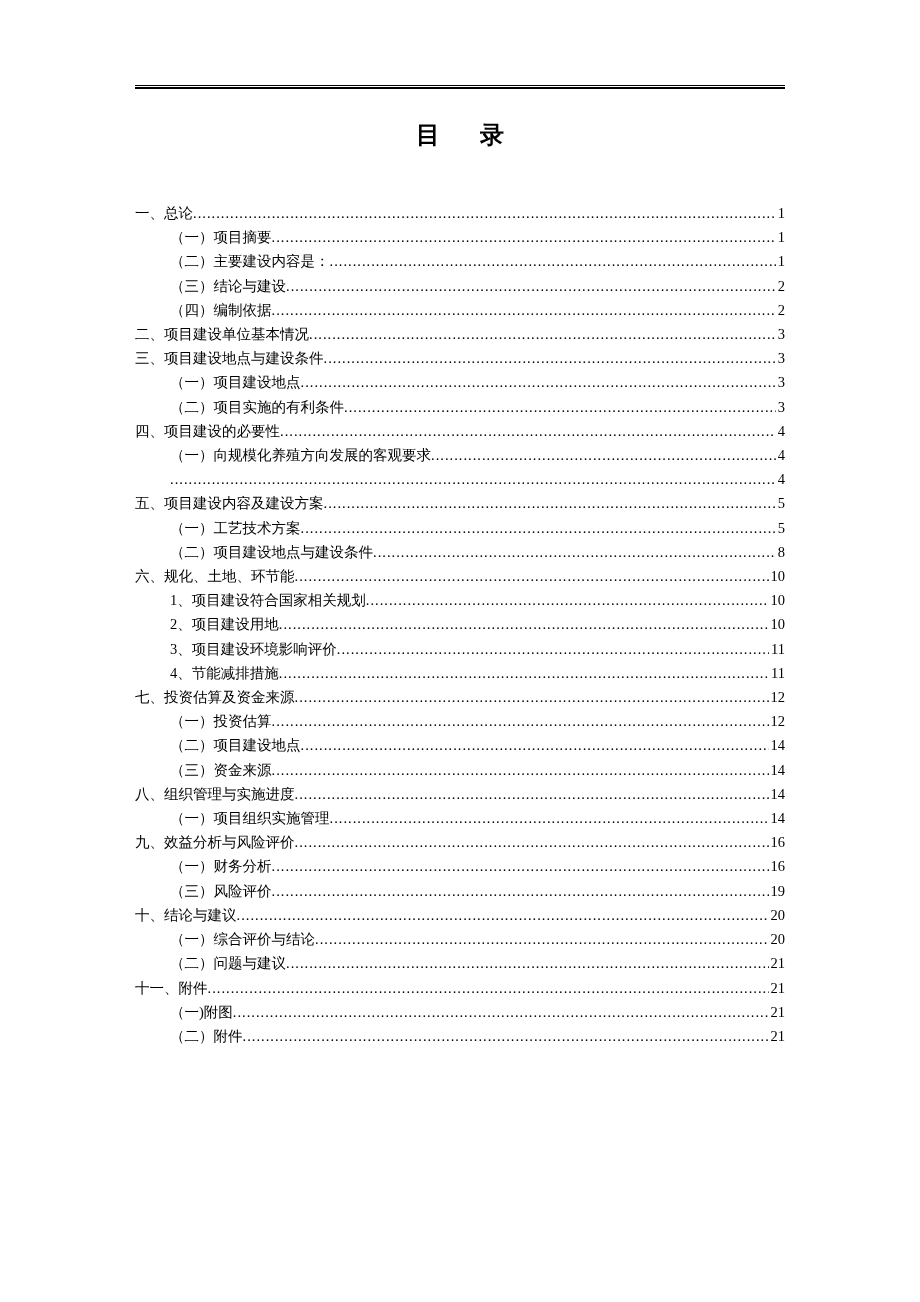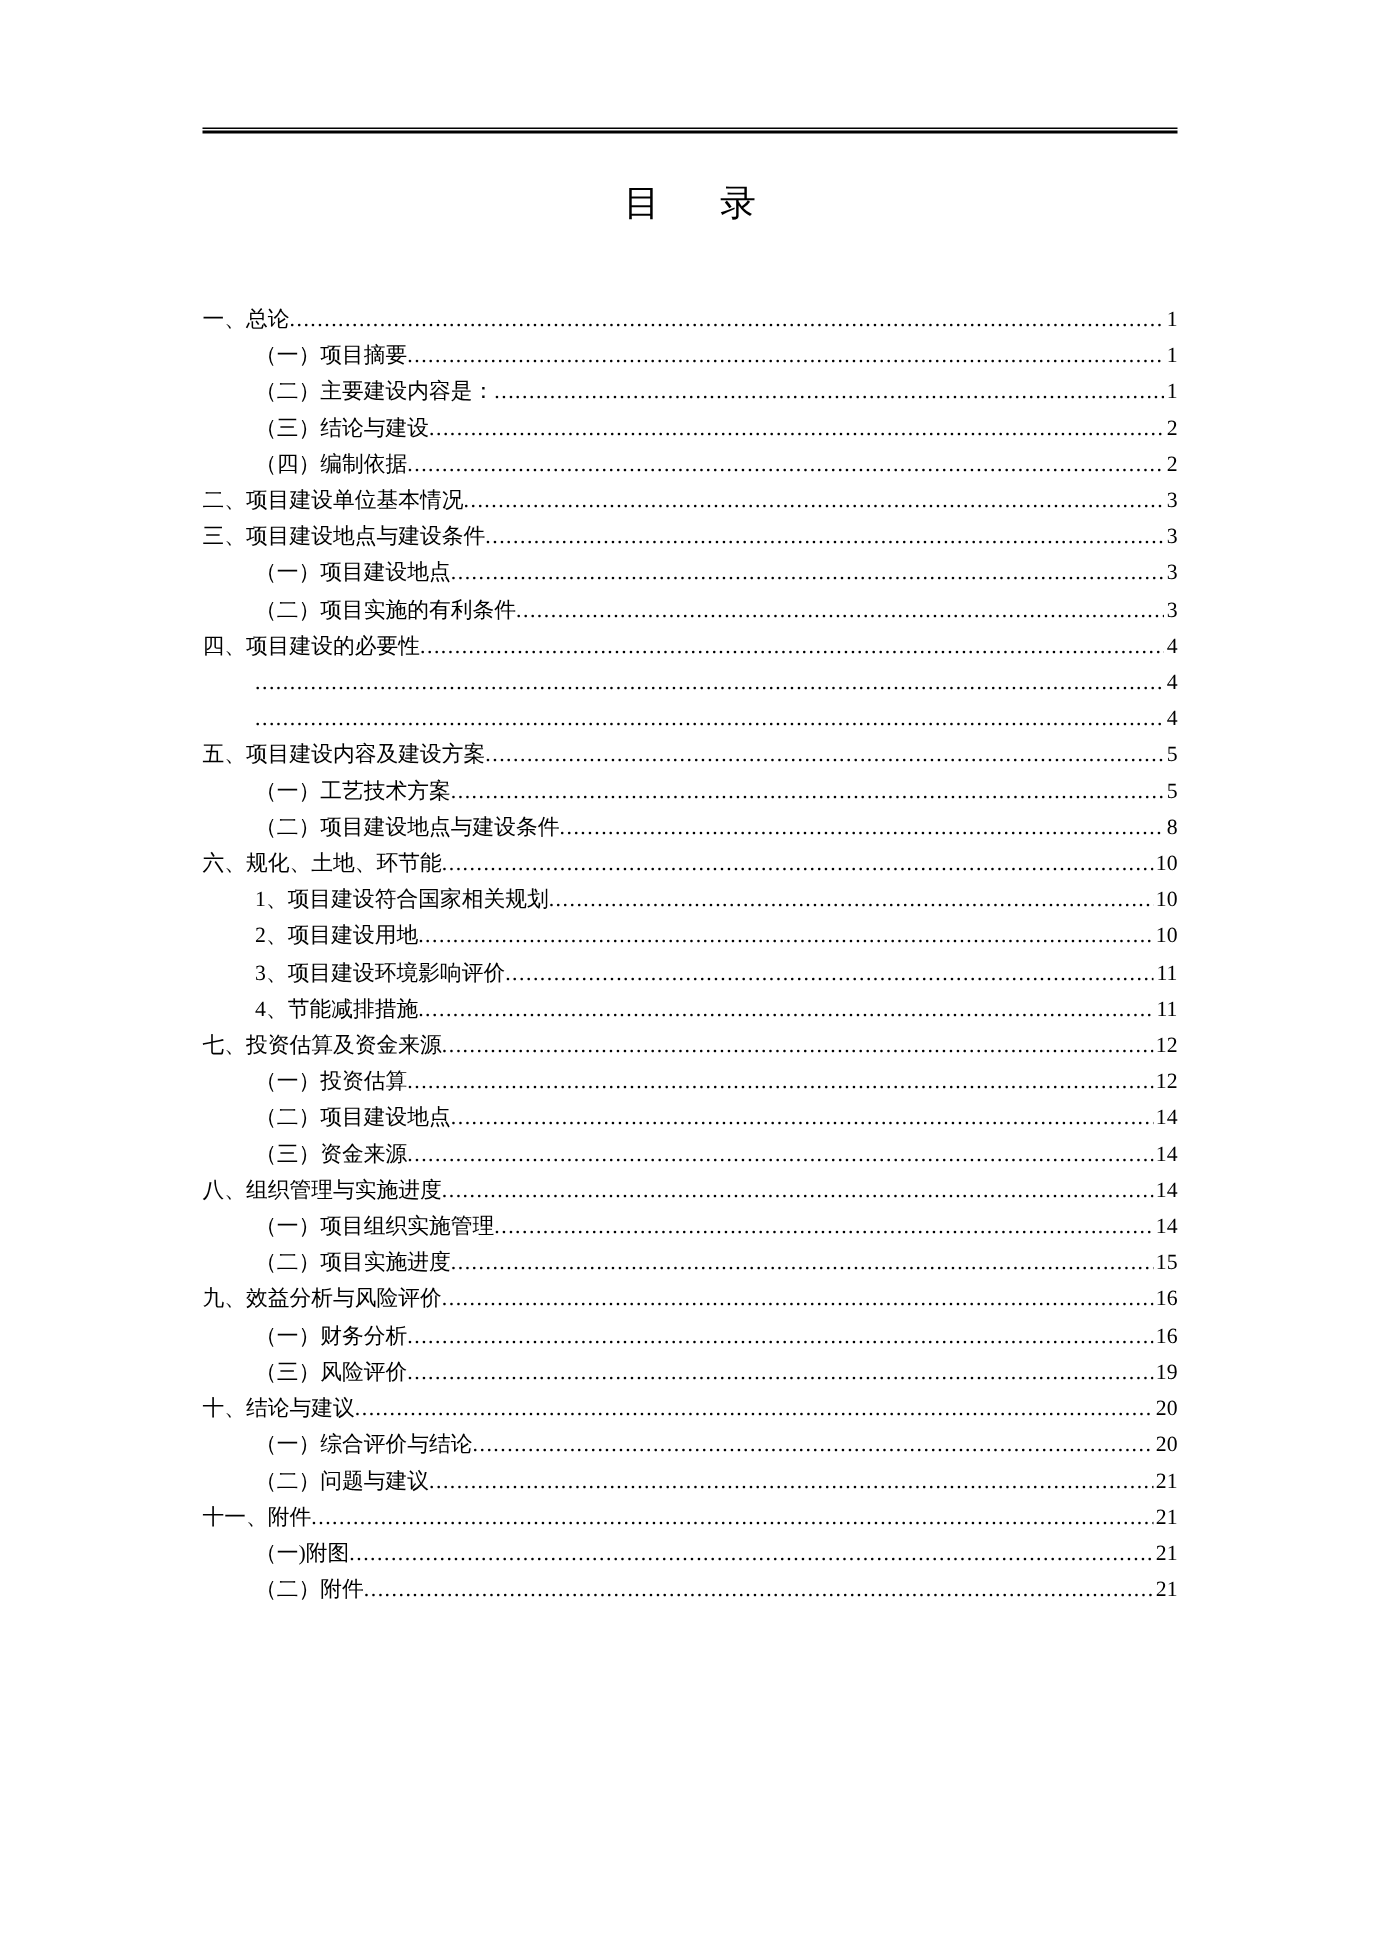--- a/index.html
+++ b/index.html
@@ -16,21 +16,21 @@
     }
     .header-line {
       border-bottom: 2px solid #000;
       border-top: 1px solid #000;
       height: 4px;
       margin-bottom: 30px;
     }
     .title {
       text-align: center;
       font-size: 24px;
-      font-weight: normal;
+      font-weight: bold;
       letter-spacing: 40px;
       padding-left: 40px;
       margin-bottom: 50px;
       color: #000;
     }
     .toc {
       font-size: 14.5px;
       color: #000;
     }
     .toc-entry {
@@ -114,20 +114,21 @@
       <span class="toc-label">（二）项目实施的有利条件</span>
       <span class="toc-dots"></span>
       <span class="toc-page">3</span>
     </div>
     <div class="toc-entry level-1">
       <span class="toc-label">四、项目建设的必要性</span>
       <span class="toc-dots"></span>
       <span class="toc-page">4</span>
     </div>
     <div class="toc-entry level-2">
+      <span class="toc-label">（一）向规模化养殖方向发展的客观要求</span>
       <span class="toc-dots"></span>
       <span class="toc-page">4</span>
     </div>
     <div class="toc-entry level-2">
       <span class="toc-dots"></span>
       <span class="toc-page">4</span>
     </div>
     <div class="toc-entry level-1">
       <span class="toc-label">五、项目建设内容及建设方案</span>
       <span class="toc-dots"></span>
@@ -191,25 +192,20 @@
     <div class="toc-entry level-1">
       <span class="toc-label">八、组织管理与实施进度</span>
       <span class="toc-dots"></span>
       <span class="toc-page">14</span>
     </div>
     <div class="toc-entry level-2">
       <span class="toc-label">（一）项目组织实施管理</span>
       <span class="toc-dots"></span>
       <span class="toc-page">14</span>
     </div>
-    <div class="toc-entry level-2">
-      <span class="toc-label">（二）项目实施进度</span>
-      <span class="toc-dots"></span>
-      <span class="toc-page">15</span>
-    </div>
     <div class="toc-entry level-1">
       <span class="toc-label">九、效益分析与风险评价</span>
       <span class="toc-dots"></span>
       <span class="toc-page">16</span>
     </div>
     <div class="toc-entry level-2">
       <span class="toc-label">（一）财务分析</span>
       <span class="toc-dots"></span>
       <span class="toc-page">16</span>
     </div>

